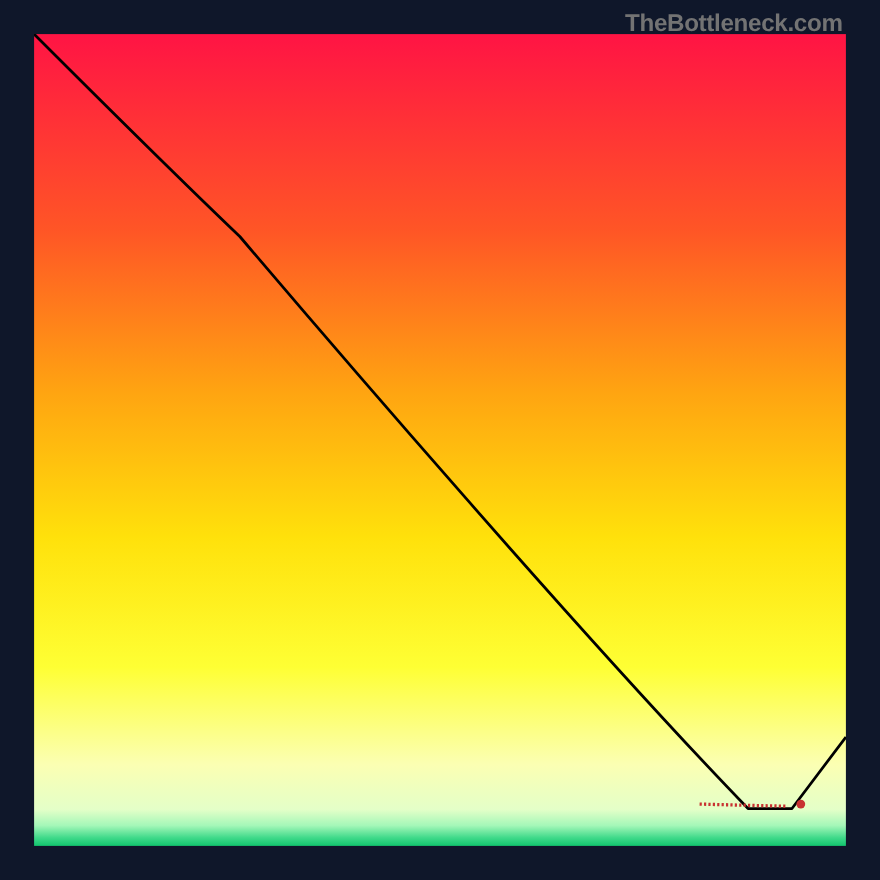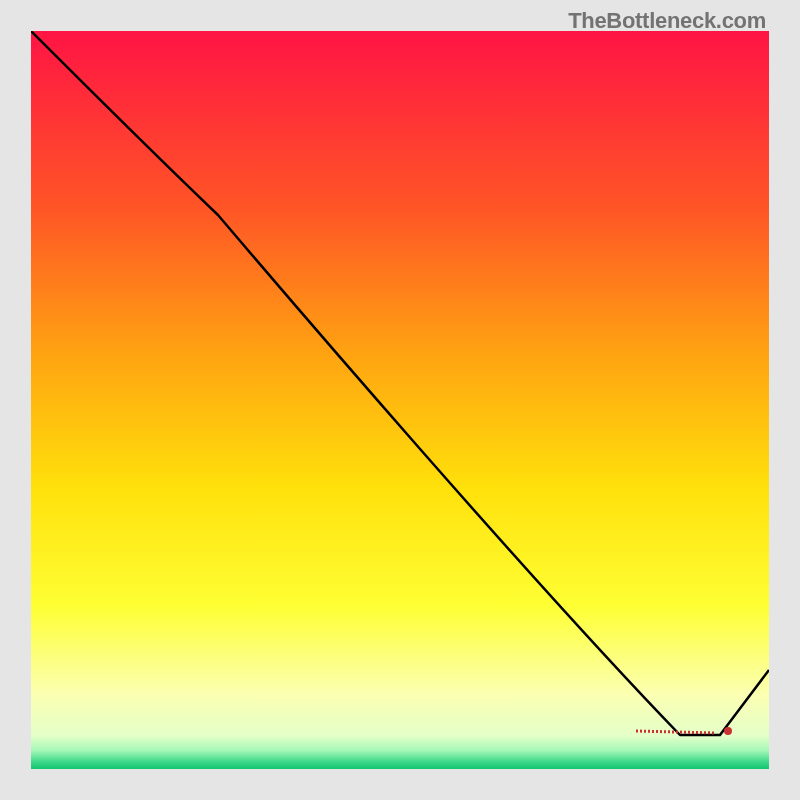--- a/index.html
+++ b/index.html
@@ -7,21 +7,21 @@
     padding: 0;
     width: 800px;
     height: 800px;
     background: #000;
     overflow: hidden;
   }
   .chart-container {
     position: relative;
     width: 800px;
     height: 800px;
-    background: #e5e5e5;
+    background: #0f172a;
   }
   .plot-area {
     position: absolute;
     left: 31px;
     top: 31px;
     width: 738px;
     height: 738px;
     overflow: hidden;
   }
   .gradient-bg {

